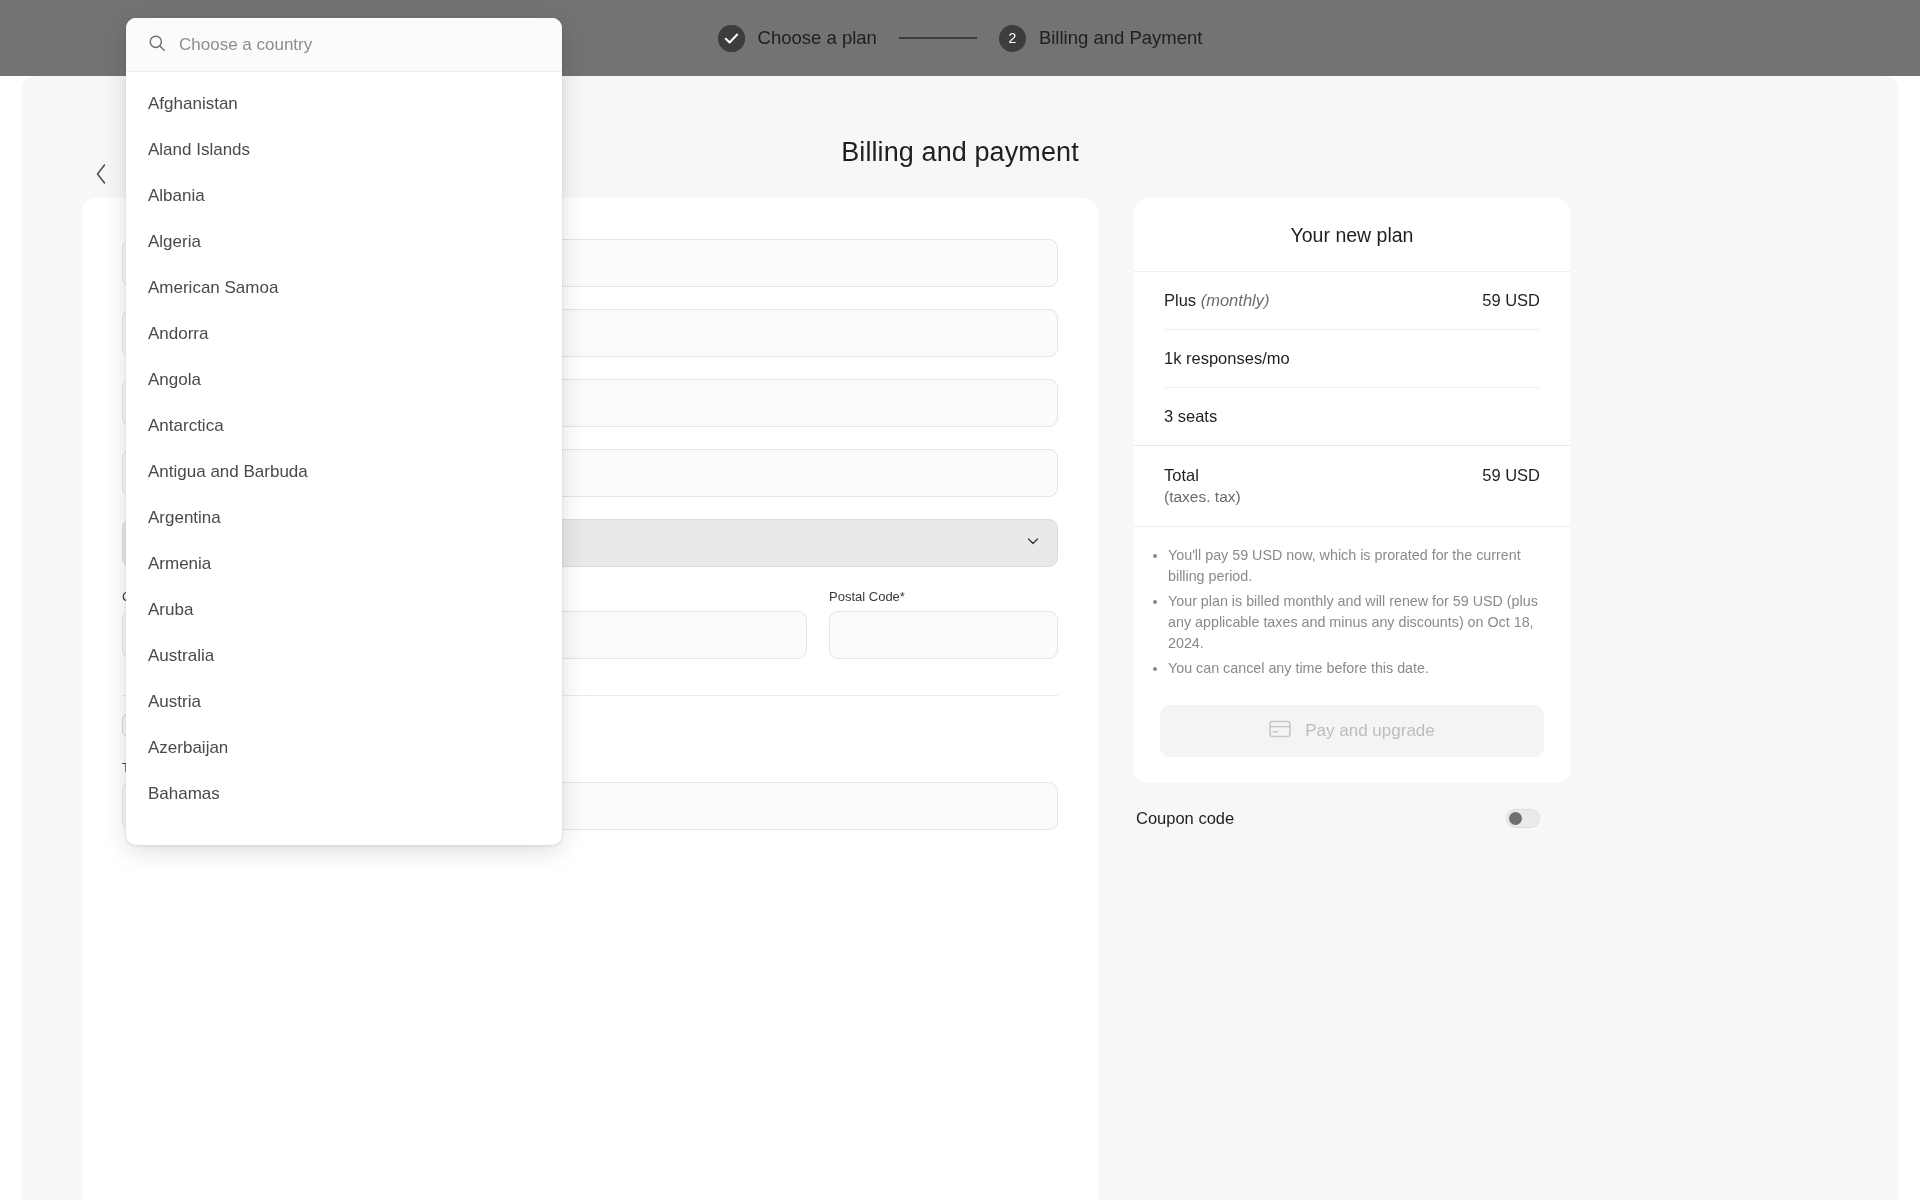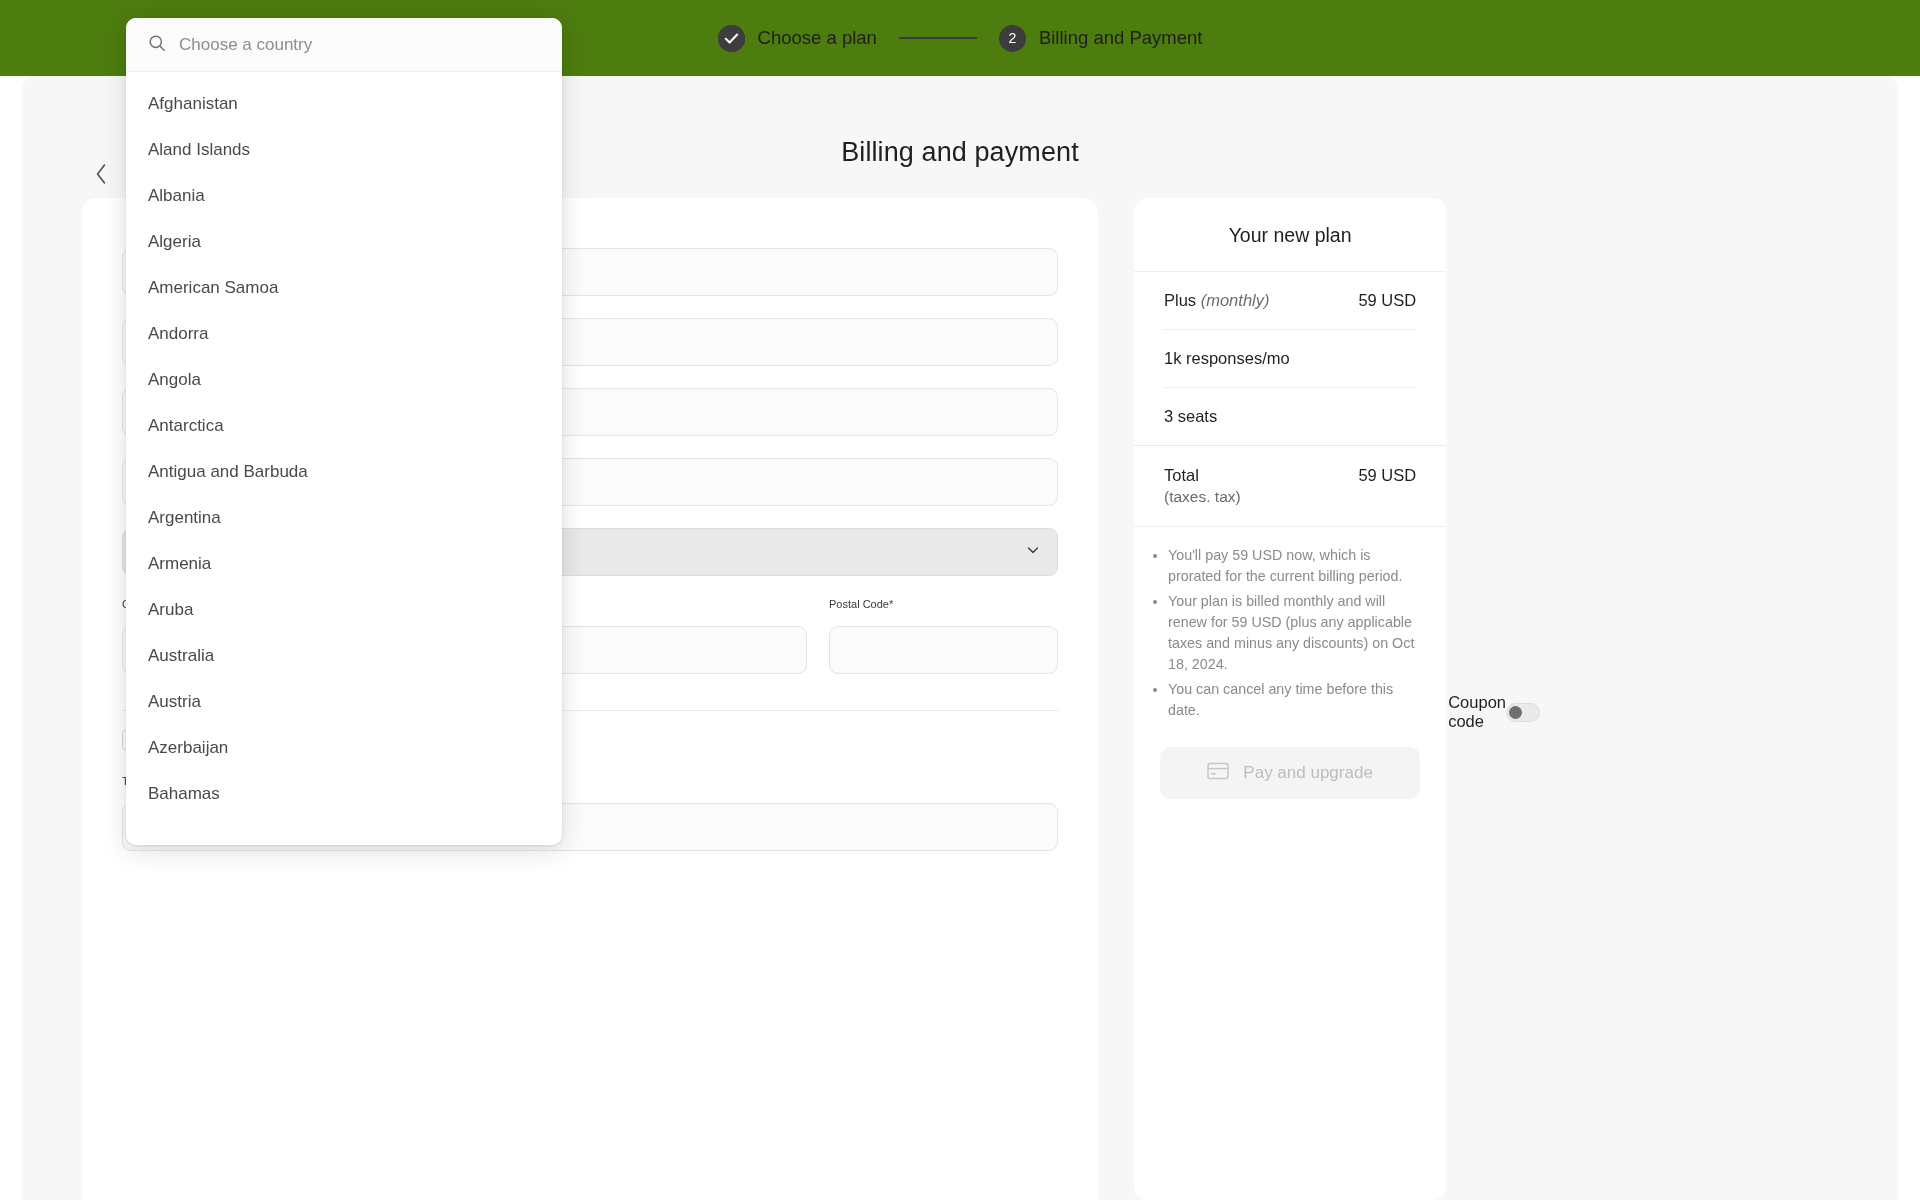--- a/index.html
+++ b/index.html
@@ -7,21 +7,21 @@
     width: 1920px; height: 1200px;
     font-family: "Liberation Sans", sans-serif;
     background: #ffffff;
     overflow: hidden;
   }
   .stage { position: relative; width: 1920px; height: 1200px; background:#fff; }
 
   
   .topbar {
     position: absolute; top: 0; left: 0; width: 1920px; height: 76px;
-    background: #4d7c0f; display: flex; align-items: center; justify-content: center;
+    background: #737373; display: flex; align-items: center; justify-content: center;
     z-index: 5;
   }
   .stepper { display: flex; align-items: center; gap: 0; }
   .step { display: flex; align-items: center; gap: 13px; }
   .step-badge {
     width: 27px; height: 27px; border-radius: 50%;
     background: #3d3d3d; color: #fff;
     display: flex; align-items: center; justify-content: center;
     font-size: 14px; font-weight: 500; line-height: 1;
   }
@@ -53,21 +53,21 @@
   }
 
   
   .columns { position: absolute; top: 122px; left: 60px; right: 36px; bottom: 0; display: flex; gap: 36px; }
 
   .form-card {
     width: 1016px; background: #ffffff; border-radius: 14px 14px 0 0;
     padding: 34px 40px 0 40px; position: relative;
   }
   .field { margin-bottom: 22px; }
-  .field-label { font-size: 11px; color: #3a3a3a; margin-bottom: 16px; display:block; }
+  .field-label { font-size: 13px; color: #3a3a3a; margin-bottom: 7px; display:block; }
   .field-label .req { color:#3a3a3a; }
   .field-input {
     width: 100%; height: 48px; border: 1px solid #e4e4e4; border-radius: 9px;
     background: #fbfbfb; font-size: 16px; padding: 0 14px;
     font-family: "Liberation Sans", sans-serif; color:#1f1f1f; outline:none;
   }
   .select-row { margin-bottom: 22px; }
   .select-box {
     width: 100%; height: 48px; border: 1px solid #dcdcdc; border-radius: 9px;
     background: #e9e9e9; display: flex; align-items: center; justify-content: space-between;
@@ -79,21 +79,21 @@
   .divider { height:1px; background:#eaeaea; margin: 14px 0 18px 0; }
 
   .checkbox-row { display: flex; align-items: center; gap: 14px; margin-bottom: 24px; }
   .checkbox {
     width: 22px; height: 22px; border: 1px solid #d4d4d4; border-radius: 5px;
     background: #fbfbfb; cursor: pointer; flex: none;
   }
   .checkbox-label { font-size: 16.5px; color: #1f1f1f; }
 
   
-  .right-col { width: 436px; display:flex; flex-direction: row; }
+  .right-col { width: 436px; display:flex; flex-direction: column; }
   .plan-card { background:#fff; border-radius: 13px; overflow: hidden; }
   .plan-head {
     text-align:center; padding: 26px 0 24px 0; font-size: 19.5px; color:#1f1f1f;
     border-bottom: 1px solid #eeeeee;
   }
   .plan-section { padding: 0 30px; }
   .plan-row {
     display:flex; justify-content: space-between; align-items:center;
     padding: 19px 0; font-size: 16.5px; color:#1f1f1f;
     border-bottom: 1px solid #eeeeee;

